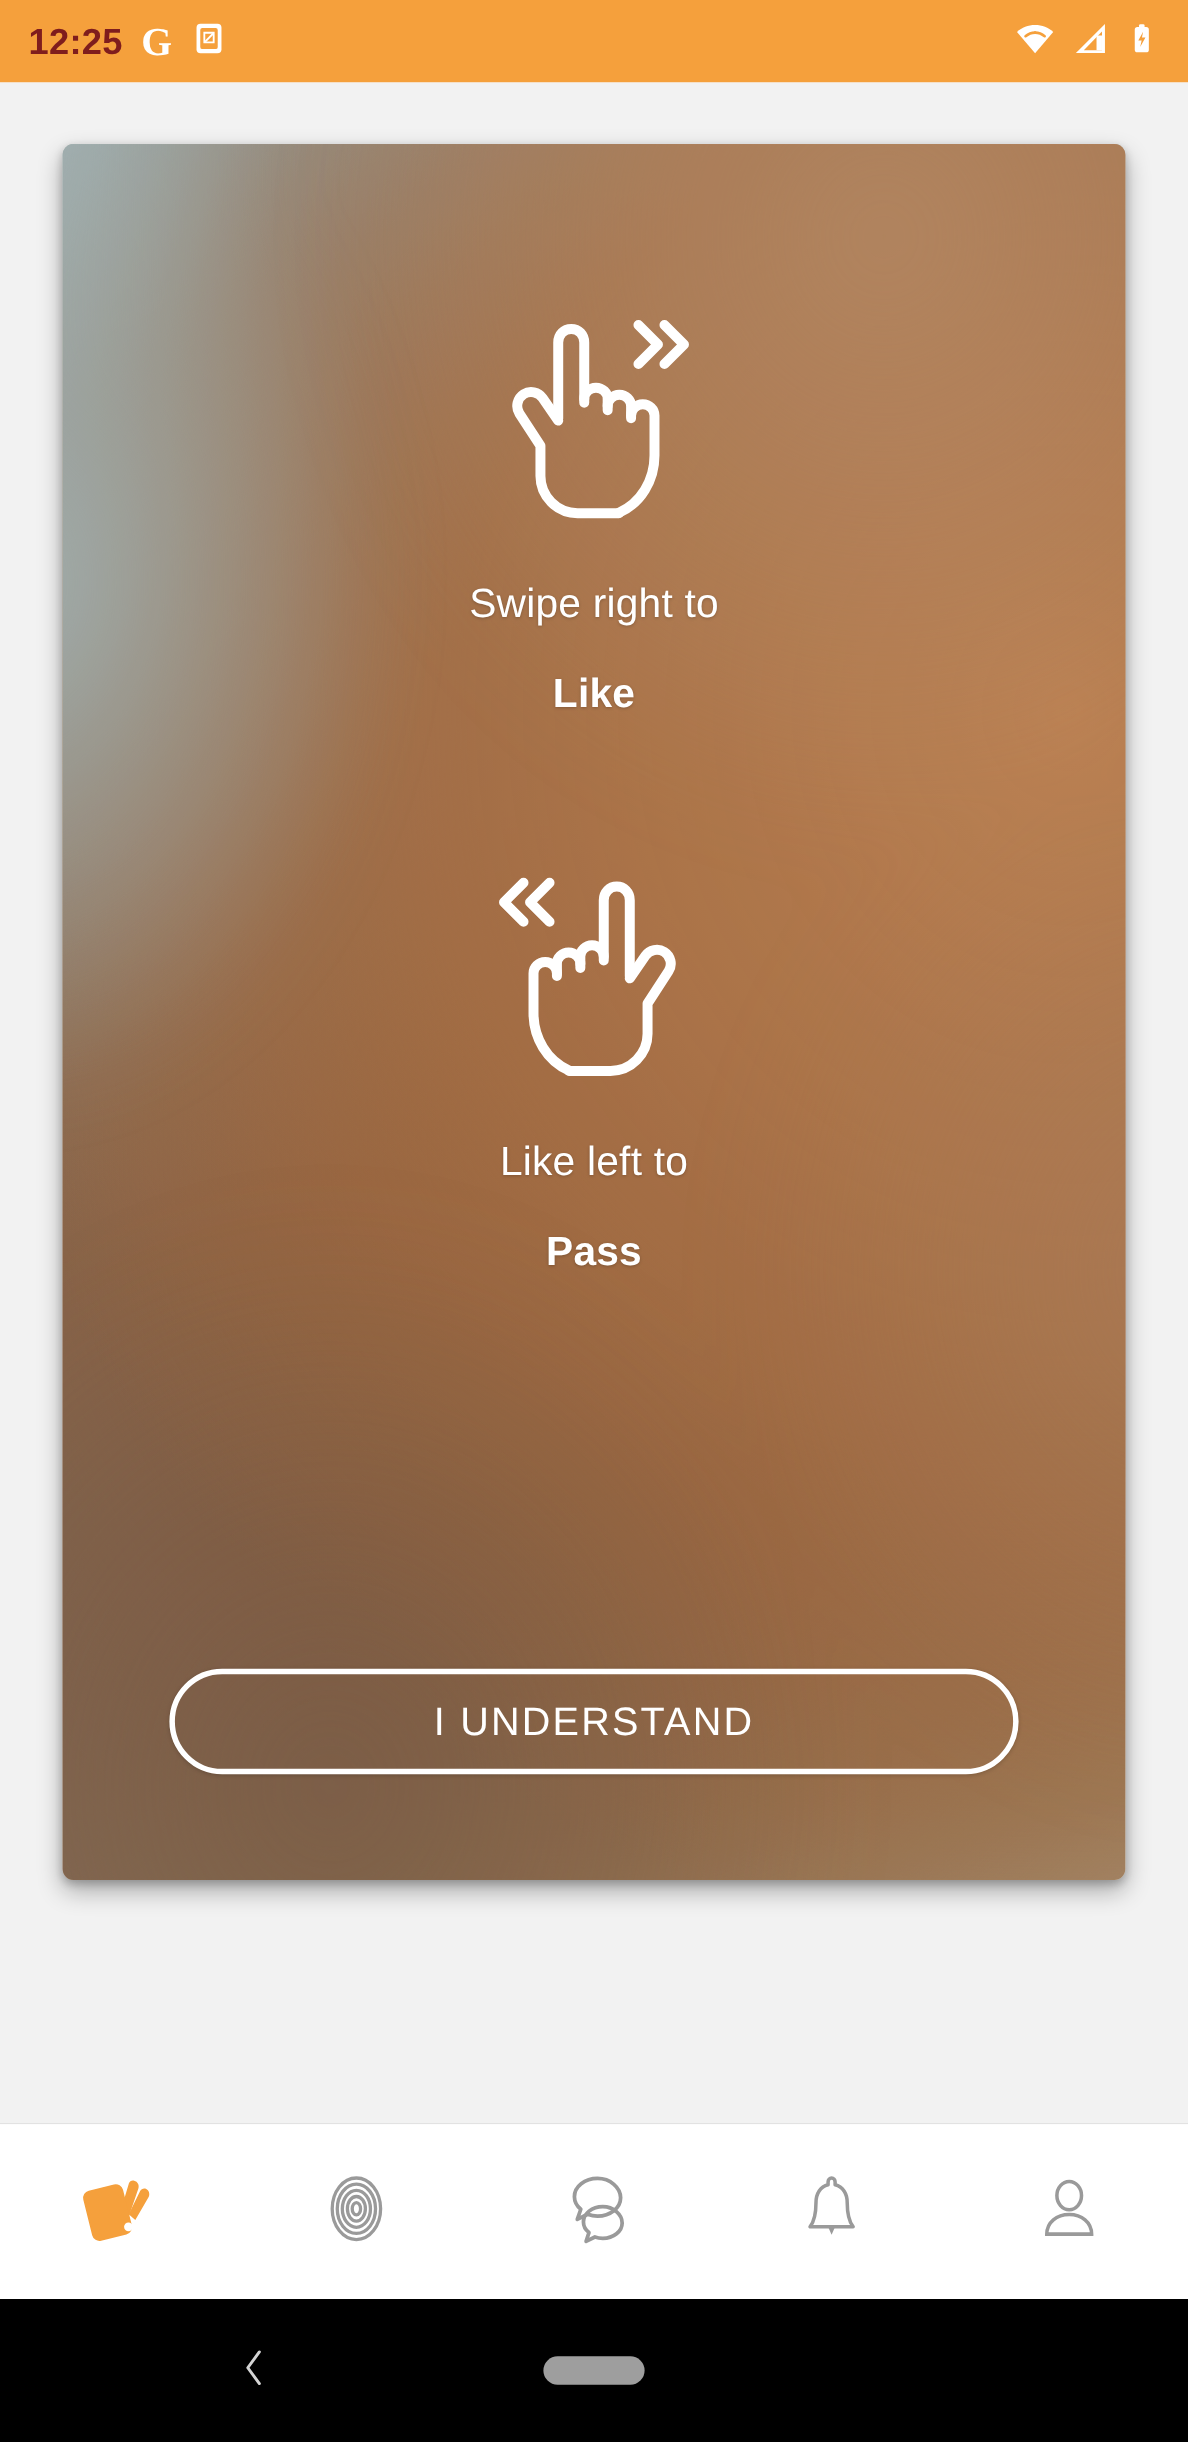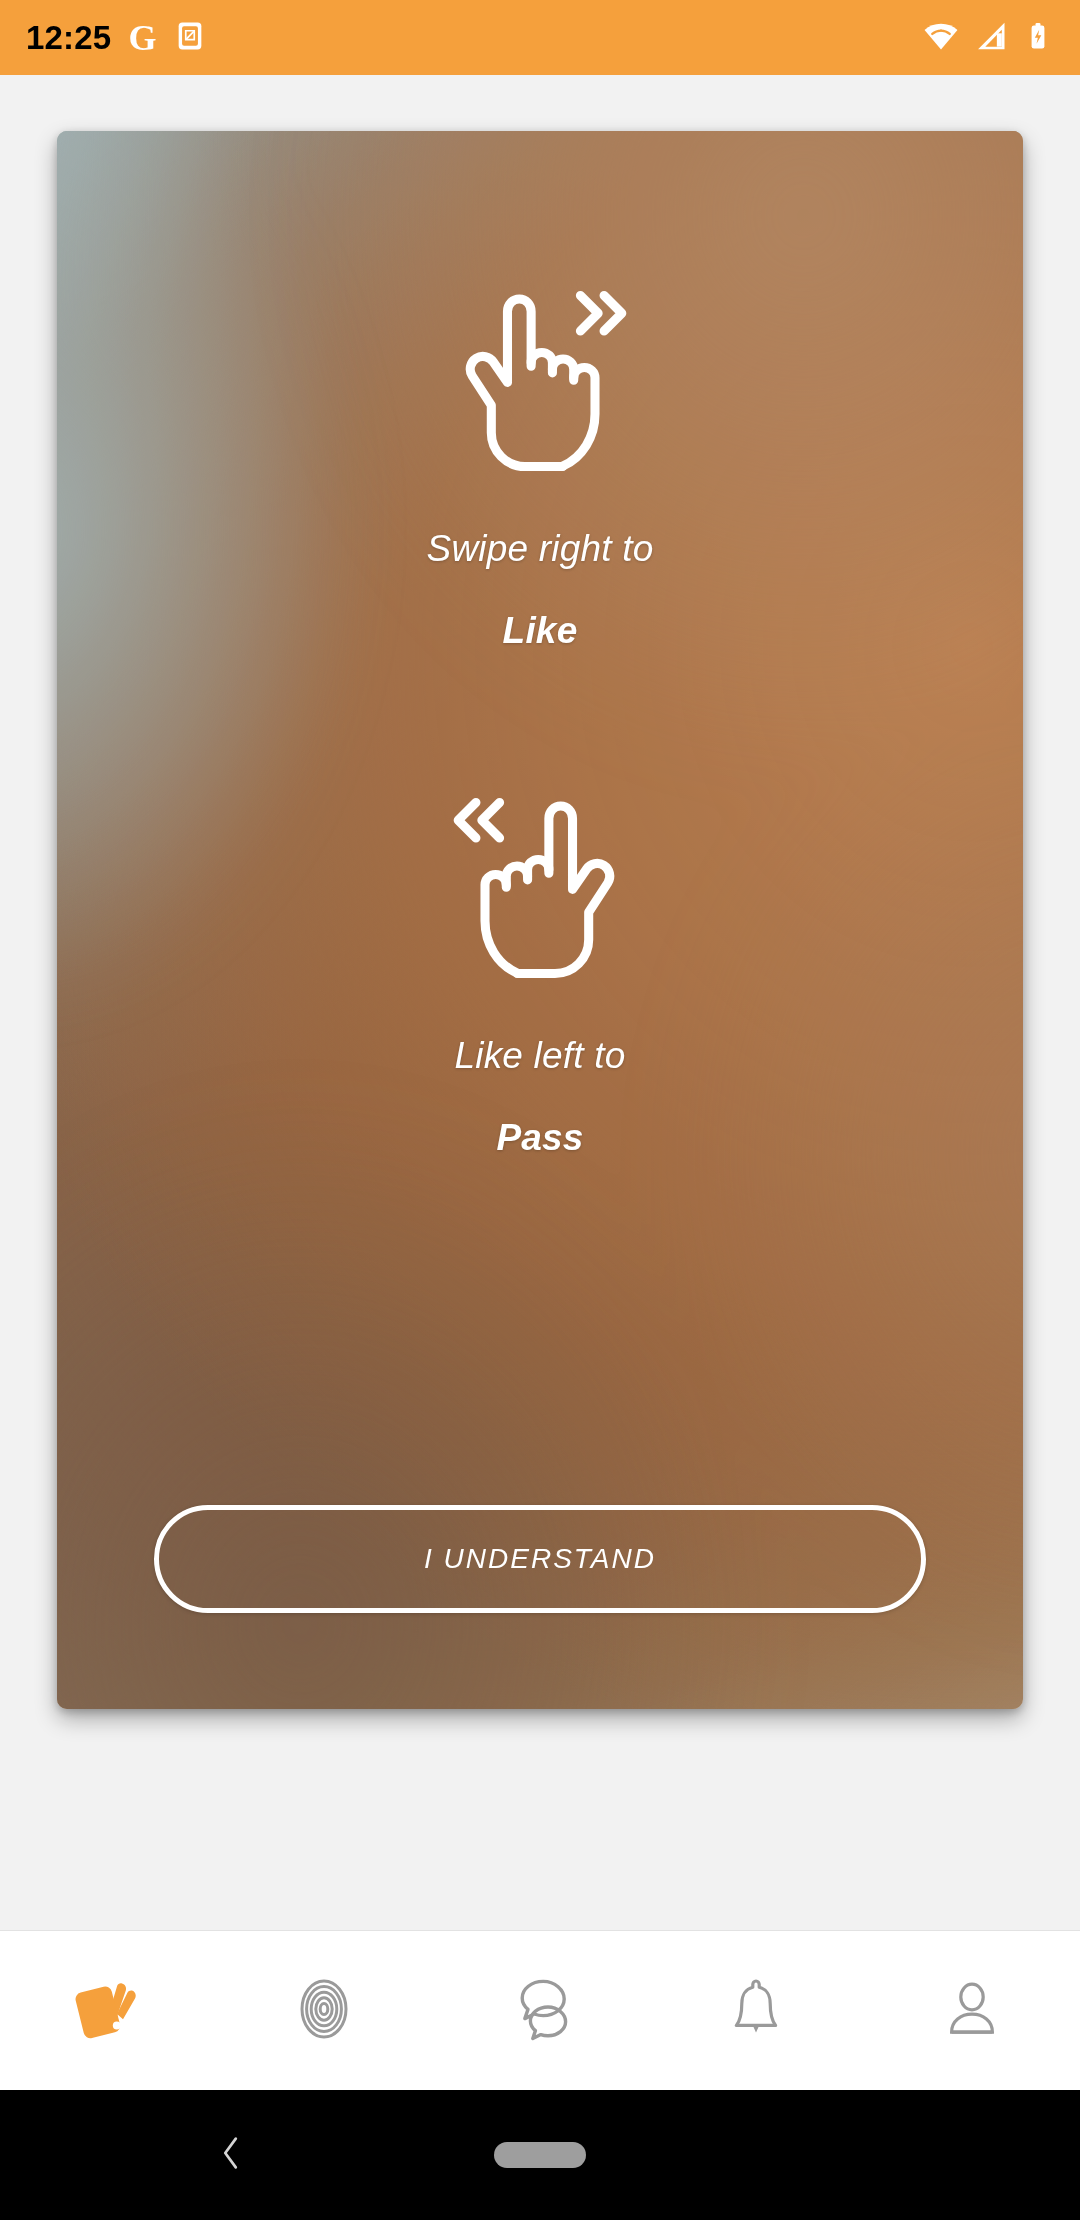--- a/index.html
+++ b/index.html
@@ -11,21 +11,21 @@
   }
   .screen { position:relative; width:1080px; height:2220px; display:flex; flex-direction:column; }
 
   
   .status-bar {
     height:75px; background:#F5A03C; flex:0 0 75px;
     display:flex; align-items:center; padding:0 26px;
     color:#ffffff;
   }
   .status-left { display:flex; align-items:center; gap:17px; }
-  .status-time { font-size:33px; font-weight:bold; letter-spacing:.2px; color:#000000; }
+  .status-time { font-size:33px; font-weight:bold; letter-spacing:.2px; color:#7f1d1d; }
   .g-icon { font-size:36px; font-weight:bold; line-height:1; font-family:"Liberation Serif", serif; }
   .status-spacer { flex:1; }
   .status-right { display:flex; align-items:center; gap:13px; }
 
   
   .app-bar {
     height:158px; flex:0 0 158px; background:#ffffff;
     display:flex; align-items:center; padding:0 44px;
   }
   .app-title { font-size:47px; color:#1f1f1f; font-weight:400; letter-spacing:.2px; }
@@ -67,40 +67,39 @@
       radial-gradient(40% 34% at 6% 30%, rgba(176,196,199,.9), rgba(176,196,199,0) 72%),
       radial-gradient(34% 22% at 2% 6%, rgba(186,200,201,.85), rgba(186,200,201,0) 75%);
     filter:blur(34px);
   }
   .bg-scrim { position:absolute; inset:0; background:rgba(40,28,20,.10); }
 
   .card-inner {
     position:relative; z-index:3; height:100%;
     display:flex; flex-direction:column; align-items:center;
     padding:140px 0 46px 0;
-    font-style:italic;
   }
   .gesture-block { display:flex; flex-direction:column; align-items:center; }
   .gesture-icon { height:205px; display:flex; align-items:center; justify-content:center; }
   .gesture-caption {
     margin-top:52px; font-size:37px; color:#ffffff; font-weight:400;
     text-shadow:0 1px 3px rgba(0,0,0,.22); letter-spacing:.2px;
   }
   .gesture-action {
     margin-top:40px; font-size:37px; color:#ffffff; font-weight:bold;
     text-shadow:0 1px 3px rgba(0,0,0,.22); letter-spacing:.2px;
   }
   .gesture-gap { height:126px; }
 
   .card-spacer { flex:1; }
   .understand-btn {
-    width:772px; height:108px; border-radius:56px;
+    width:772px; height:96px; border-radius:56px;
     border:5px solid #ffffff; background:transparent;
     display:flex; align-items:center; justify-content:center;
-    color:#ffffff; font-size:28px; font-weight:500; letter-spacing:2.0px;
+    color:#ffffff; font-size:36px; font-weight:500; letter-spacing:2.0px;
     box-shadow:0 1px 4px rgba(0,0,0,.18);
     margin-bottom:50px;
   }
 
   
   .bottom-nav {
     height:160px; flex:0 0 160px; background:#ffffff;
     border-top:1px solid #e2e2e2;
     display:flex; align-items:center;
   }

